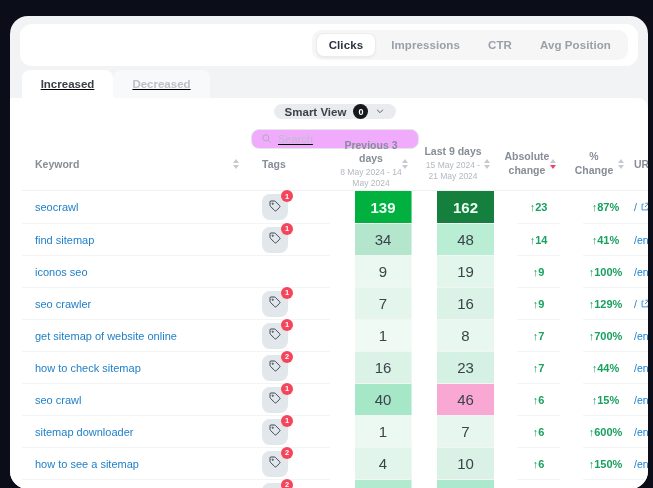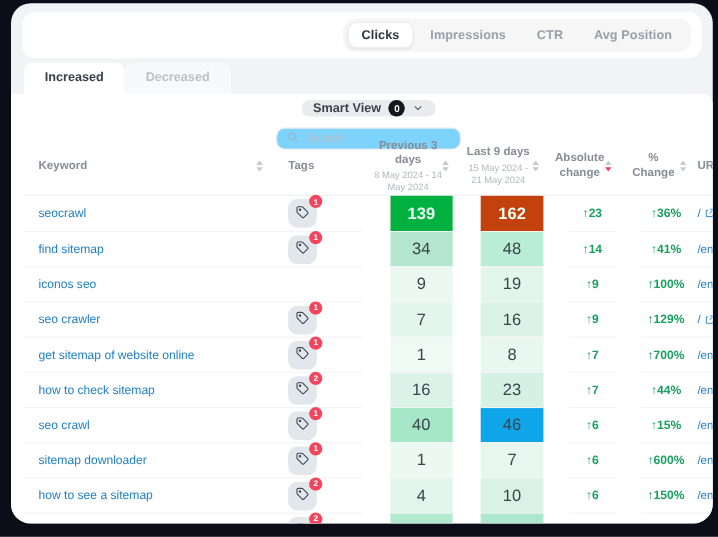--- a/index.html
+++ b/index.html
@@ -3,21 +3,21 @@
 <meta charset="utf-8">
 <style>
   * { margin:0; padding:0; box-sizing:border-box; }
   html,body { width:653px; height:488px; overflow:hidden; }
   body {
     background:#0b0e19;
     font-family:"Liberation Sans", sans-serif;
     position:relative;
   }
   .card {
-    position:absolute; left:10px; top:3px; width:638px; height:473px;
+    position:absolute; left:10px; top:16px; width:638px; height:473px;
     background:#f2f3f5; border-radius:18px; overflow:hidden;
   }
   
   .toolbar {
     margin:8px 10px 0 10px; height:42px; background:#ffffff; border-radius:12px;
     display:flex; align-items:center; justify-content:flex-end; padding:0 10px;
   }
   .segmented {
     display:flex; align-items:center; background:#f6f6f7; border-radius:10px;
     padding:3px 4px; gap:2px;
@@ -25,21 +25,21 @@
   .seg-item {
     border:none; background:transparent; color:#9aa0a8; font-size:11.5px;
     font-family:inherit; padding:6px 13px; border-radius:8px; cursor:pointer;
     font-weight:600; letter-spacing:.1px;
   }
   .seg-item.active {
     background:#ffffff; color:#2e3440; border:1px solid #ececee;
     box-shadow:0 1px 2px rgba(0,0,0,.06); padding:5px 12px;
   }
   
-  .tabs { display:flex; margin:4px 0 0 12px; height:28px; }
+  .tabs { display:flex; margin:4px 0 0 12px; height:28px;text-decoration:underline; }
   .tab {
     height:28px; display:flex; align-items:center; justify-content:center;
     font-size:11.5px; font-weight:700; border-radius:8px 8px 0 0; cursor:pointer;
   }
   .tab.active { width:91px; background:#ffffff; color:#3a4049; }
   .tab.inactive { width:97px; background:#f8f9fa; color:#bcc1c8; }
   
   .panel {
     position:absolute; left:0; right:0; top:82px; bottom:0; background:#ffffff;
     border-top-right-radius:10px; overflow:hidden;
@@ -49,21 +49,21 @@
     display:flex; align-items:center; gap:7px; background:#e9ebee; border:none;
     border-radius:10px; height:27px; padding:0 11px; cursor:pointer; font-family:inherit;
   }
   .smart-view .sv-label { font-size:11.5px; font-weight:700; color:#3c424a; }
   .sv-badge {
     width:15px; height:15px; border-radius:50%; background:#16181d; color:#fff;
     font-size:9px; font-weight:700; display:flex; align-items:center; justify-content:center;
   }
   .search-box {
     display:flex; align-items:center; gap:6px; width:168px; height:27px;
-    background:#7dd3fc; border:1px solid #e4e6ea; border-radius:8px; padding:0 9px;
+    background:#f0abfc; border:1px solid #e4e6ea; border-radius:8px; padding:0 9px;text-decoration:underline;
   }
   .search-box input {
     border:none; outline:none; width:100%; font-size:11px; font-family:inherit;
     color:#3c424a; background:transparent;
   }
   .search-box input::placeholder { color:#b9bec6; }
   
   .table { margin-left:12px; margin-top:5px; }
   .grid { display:grid; grid-template-columns:225px 83px 82px 82px 66px 68px 1fr; }
   .thead { height:54px; border-bottom:1px solid #eef0f2; }
@@ -218,23 +218,23 @@
         <span>
           <svg viewBox="0 0 24 24">
                     <path d="M21.4 11.6L12.4 2.6A2 2 0 0 0 11 2H4a2 2 0 0 0-2 2v7a2 2 0 0 0 .6 1.4l9 9a2 2 0 0 0 2.8 0l7-7a2 2 0 0 0 0-2.8z"></path>
                     <circle cx="7.5" cy="7.5" r="1.3"></circle>
                   </svg>
         </span>
         <span class="tag-badge">1</span>
       </button>
     </div>
     <div class="cell c-num c-prev" style="background: rgb(0, 177, 64); color: rgb(234, 255, 242); font-weight: 600;">139</div>
-    <div class="cell c-num c-last" style="background: #c2410c; color: rgb(234, 255, 242); font-weight: 600;">162</div>
+    <div class="cell c-num c-last" style="background: #15803d; color: rgb(234, 255, 242); font-weight: 600;">162</div>
     <div class="cell c-abs">↑23</div>
-    <div class="cell c-pct">↑36%</div>
+    <div class="cell c-pct">↑87%</div>
     <div class="cell c-url">/<svg viewBox="0 0 24 24">
                 <path d="M9 5H5v14h14v-4"></path>
                 <path d="M13 3h8v8"></path>
                 <path d="M21 3l-9 9"></path>
               </svg></div>
   </div>
           <div class="grid trow">
     <div class="cell c-keyword">find sitemap</div>
     <div class="cell c-tags">
       <button class="tag-btn">
@@ -330,21 +330,21 @@
         <span>
           <svg viewBox="0 0 24 24">
                     <path d="M21.4 11.6L12.4 2.6A2 2 0 0 0 11 2H4a2 2 0 0 0-2 2v7a2 2 0 0 0 .6 1.4l9 9a2 2 0 0 0 2.8 0l7-7a2 2 0 0 0 0-2.8z"></path>
                     <circle cx="7.5" cy="7.5" r="1.3"></circle>
                   </svg>
         </span>
         <span class="tag-badge">1</span>
       </button>
     </div>
     <div class="cell c-num c-prev" style="background: rgb(165, 231, 199);">40</div>
-    <div class="cell c-num c-last" style="background: #0ea5e9;">46</div>
+    <div class="cell c-num c-last" style="background: #f9a8d4;">46</div>
     <div class="cell c-abs">↑6</div>
     <div class="cell c-pct">↑15%</div>
     <div class="cell c-url">/en</div>
   </div>
           <div class="grid trow">
     <div class="cell c-keyword">sitemap downloader</div>
     <div class="cell c-tags">
       <button class="tag-btn">
         <span>
           <svg viewBox="0 0 24 24">

